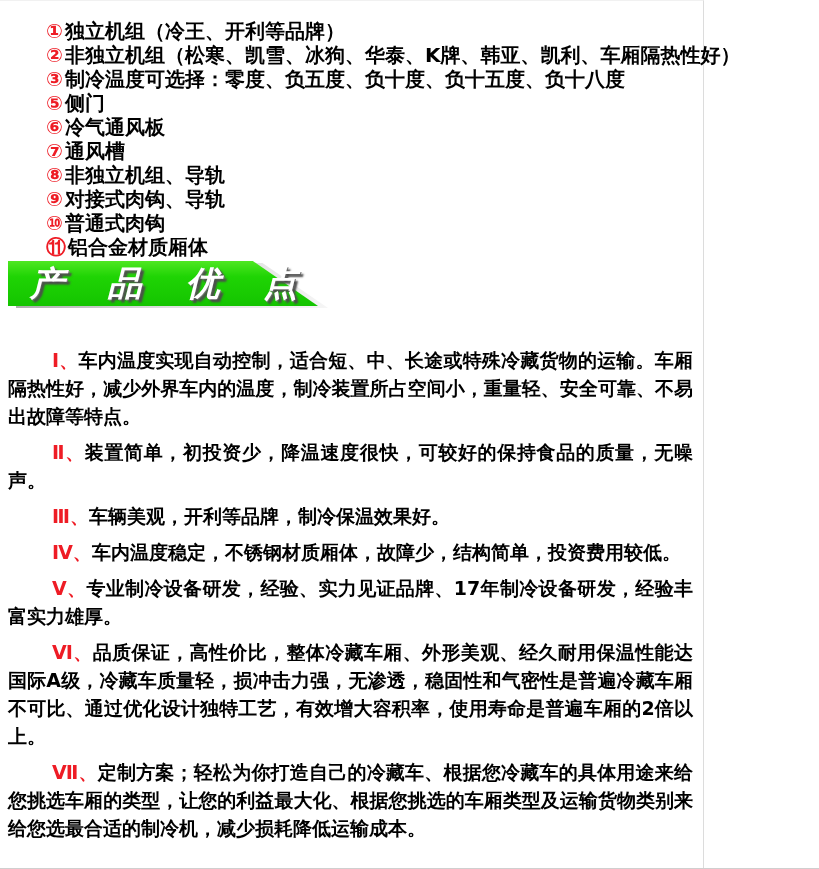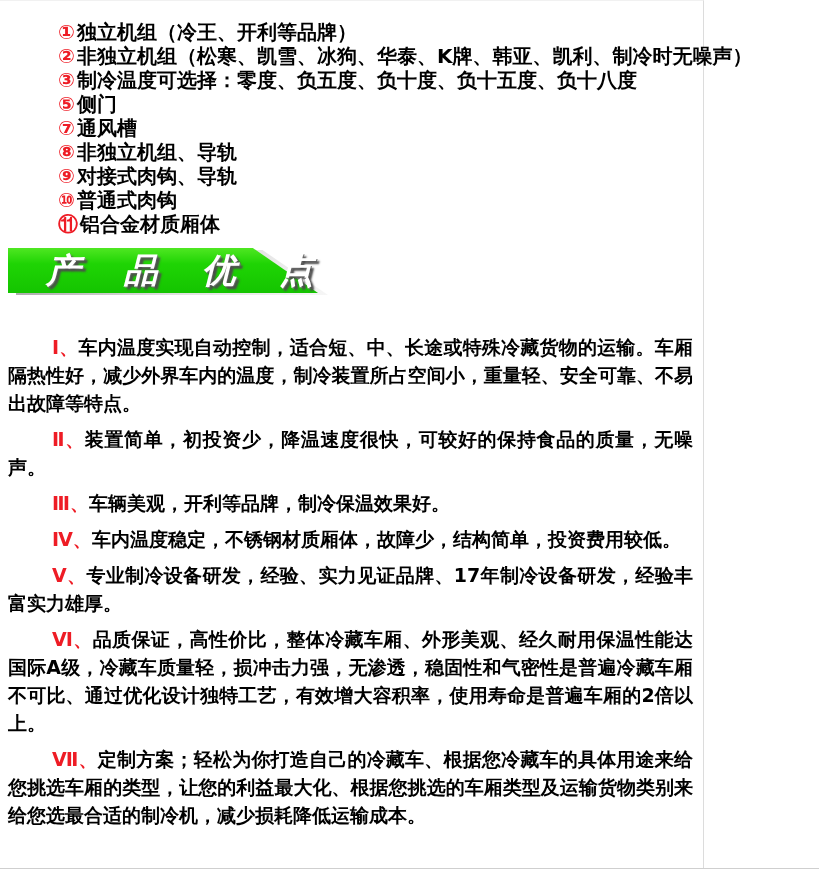--- a/index.html
+++ b/index.html
@@ -14,41 +14,41 @@
     -webkit-font-smoothing:none;
   }
   .page{position:relative;width:819px;height:869px;background:#fff;}
   .content{
     position:absolute;left:0;top:0;width:704px;height:869px;
     border-right:1px solid #dcdcdc;border-top:1px solid #f1f1f1;
   }
   .bottom-line{position:absolute;left:0;bottom:0;width:819px;height:1px;background:#cfcfcf;}
 
   
-  ul.features{list-style:none;margin:12px;padding:7px 0 0 46px;}
+  ul.features{list-style:none;margin:0;padding:18px 0 0 46px;}
   ul.features li{
     font-size:20px;font-weight:bold;color:#000;line-height:24px;white-space:nowrap;
   }
   ul.features .num{color:var(--accent_red,#ee1c25);margin-right:2px;}
 
   
   .banner{position:relative;width:330px;height:46px;margin:2px 0 0 8px;}
   .banner-shadow{
     position:absolute;left:8px;top:2px;width:312px;height:45px;
     background:linear-gradient(135deg,#9e9e9e 0%,#dedede 55%,#f6f6f6 100%);
     clip-path:polygon(0 0,79% 0,100% 100%,0 100%);
   }
   .banner-green{
     position:absolute;left:0;top:0;width:310px;height:45px;
     background:linear-gradient(180deg,#4fe722 0%,var(--banner_green,#1fd404) 35%,#14c400 100%);
     clip-path:polygon(0 0,79% 0,100% 100%,0 100%);
     filter:drop-shadow(0 -1px 0 #1a4a00) drop-shadow(-1px 0 0 #1a4a00) drop-shadow(0 1px 0 #0a6b00);
   }
   .banner-title{
-    position:absolute;left:16px;top:0;width:310px;height:45px;
+    position:absolute;left:0;top:0;width:310px;height:45px;
     font-size:34px;line-height:44px;font-weight:bold;font-style:italic;
     color:#ffffff;letter-spacing:16px;padding-left:22px;white-space:nowrap;
     text-shadow:3px 3px 2px #4c4c4c,1px 1px 0 #8a8a8a;
   }
 
   
   .advantages{padding:11px 10px 0 8px;}
   .adv{
     margin:8px 0 0 0;font-size:19px;font-weight:bold;color:#000;
     line-height:28px;text-indent:44px;text-align:justify;
@@ -57,23 +57,24 @@
   .adv .rn{color:var(--accent_red,#ee1c25);}
 </style>
 </head>
 <body>
 
 <div class="page">
   <div class="content">
 
     <ul class="features">
       <li><span class="num">①</span><span>独立机组（冷王、开利等品牌）</span></li>
-      <li><span class="num">②</span><span>非独立机组（松寒、凯雪、冰狗、华泰、K牌、韩亚、凯利、制冷时无噪声）</span></li>
+      <li><span class="num">②</span><span>非独立机组（松寒、凯雪、冰狗、华泰、K牌、韩亚、凯利、车厢隔热性好）</span></li>
       <li><span class="num">③</span><span>制冷温度可选择：零度、负五度、负十度、负十五度、负十八度</span></li>
       <li><span class="num">⑤</span><span>侧门</span></li>
+      <li><span class="num">⑥</span><span>冷气通风板</span></li>
       <li><span class="num">⑦</span><span>通风槽</span></li>
       <li><span class="num">⑧</span><span>非独立机组、导轨</span></li>
       <li><span class="num">⑨</span><span>对接式肉钩、导轨</span></li>
       <li><span class="num">⑩</span><span>普通式肉钩</span></li>
       <li><span class="num">⑪</span><span>铝合金材质厢体</span></li>
     </ul>
 
     <div class="banner">
       <div class="banner-shadow"></div>
       <div class="banner-green"></div>

